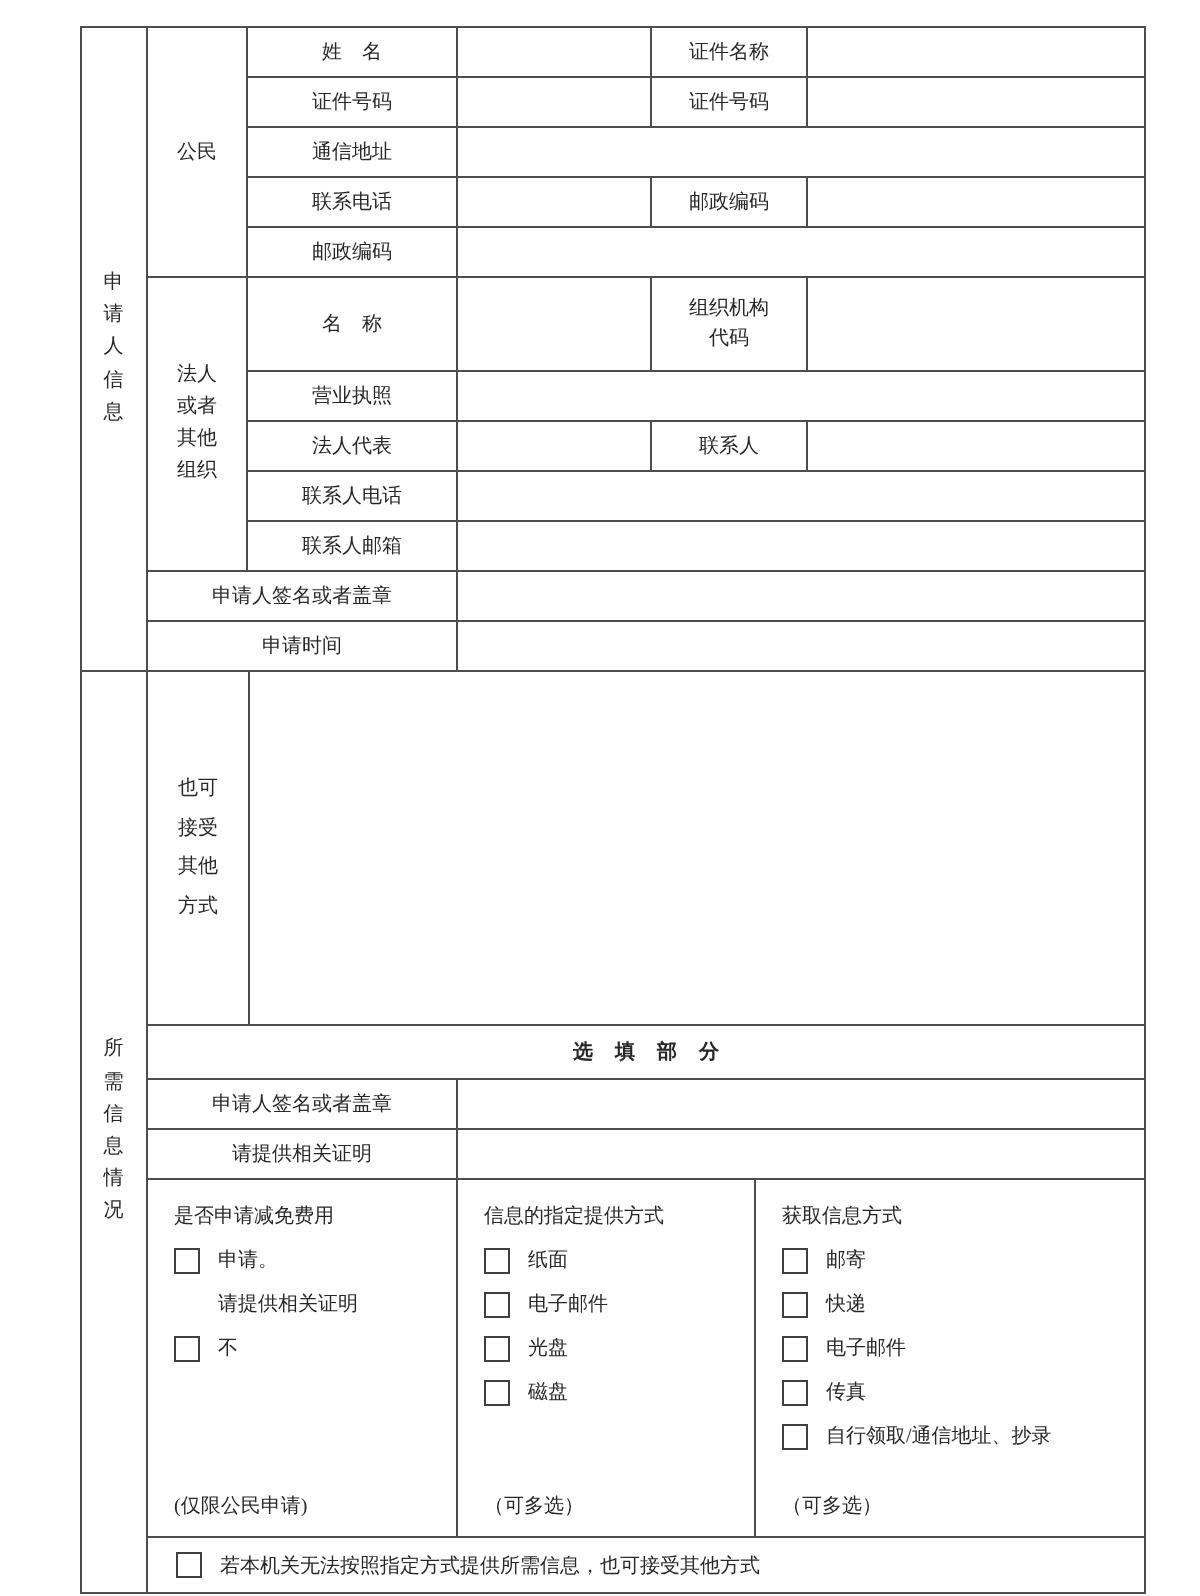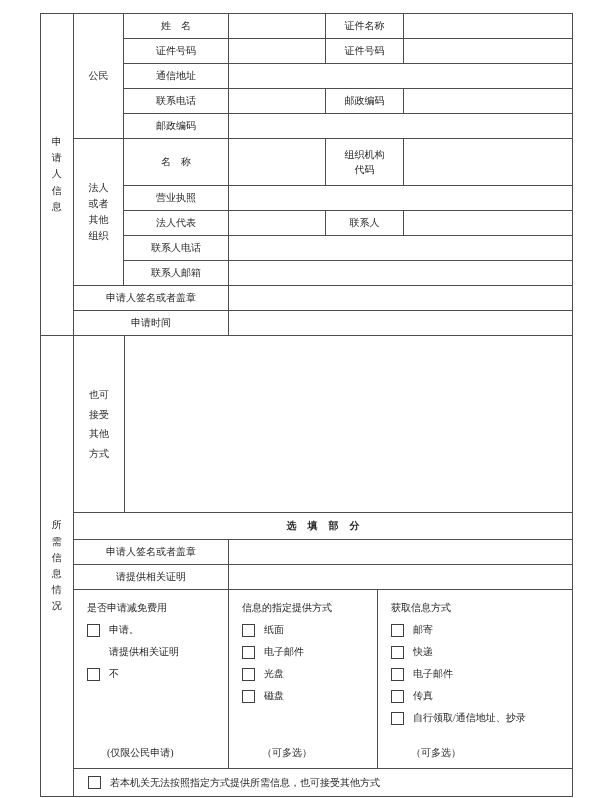--- a/index.html
+++ b/index.html
@@ -72,21 +72,21 @@
   .stack .line{display:flex;align-items:center;white-space:nowrap;}
   .cb{
     display:inline-block;
     width:11px;height:11px;
     border:1px solid #3f3f3f;
     margin-right:9px;
     flex:0 0 auto;
     background:#fff;
   }
   .indent{margin-left:22px;}
-  .footnote{margin-top:auto;white-space:nowrap;margin-left:20px;}
+  .footnote{margin-top:auto;white-space:nowrap;}
   .bottom-note{
     text-align:left;
   }
   .bottom-note .line{
     display:flex;align-items:center;
     padding-left:14px;
   }
   .val{background:#ffffff;}
 </style>
 </head>

